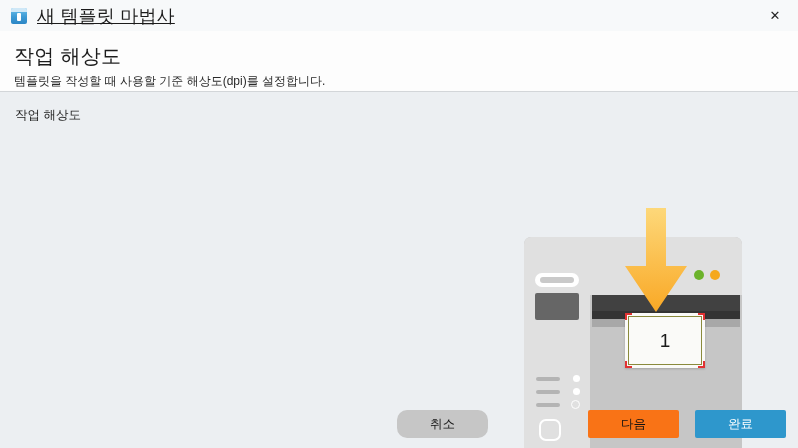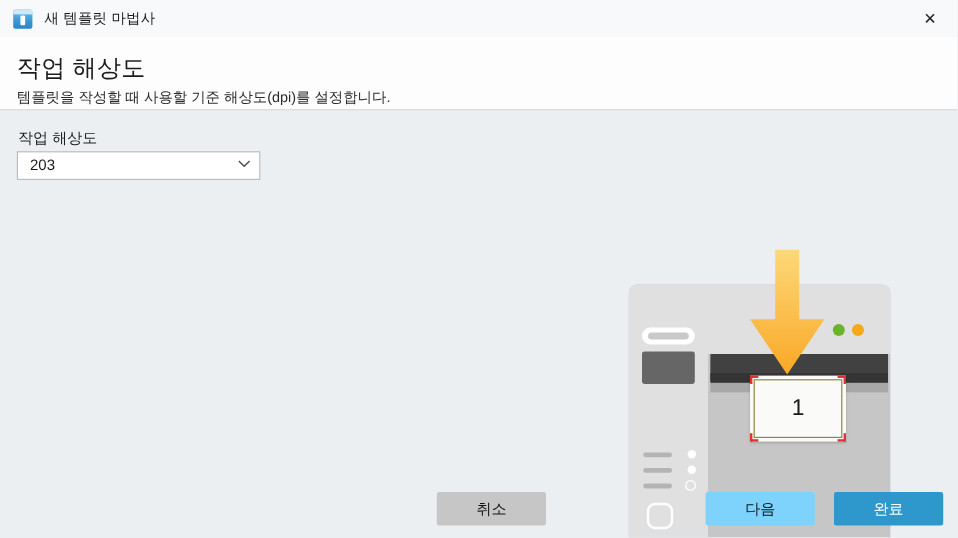--- a/index.html
+++ b/index.html
@@ -36,24 +36,25 @@
     left: 0; top: 0; width: 16px; height: 4px;
     background: #cfe8f7;
   }
   .app-icon::after {
     content: ""; position: absolute;
     left: 6px; top: 5px; width: 4px; height: 8px;
     background: #ffffff; border-radius: 1px;
   }
   .title-text {
     margin-left: 10px;
-    font-size: 12px;
+    font-size: 18px;
     color: #1b1b1b;
     letter-spacing: .2px;
     white-space: nowrap;
+    text-decoration: underline;
   }
   .close-btn {
     position: absolute; right: 0; top: 0;
     width: 46px; height: 31px;
     display: flex; align-items: center; justify-content: center;
     font-size: 13px; color: #262626;
     cursor: default;
   }
 
   
@@ -211,23 +212,23 @@
   .footer { position: absolute; left: 0; top: 400px; width: 798px; height: 48px; }
   .btn {
     position: absolute; top: 10px;
     height: 28px;
     display: flex; align-items: center; justify-content: center;
     font-size: 12.5px;
     border: none; border-radius: 2px;
     cursor: default;
     white-space: nowrap;
   }
-  .btn-cancel { left: 364px; width: 91px; background: #c6c6c6; color: #121212; }
+  .btn-cancel { left: 397px; width: 91px; background: #c6c6c6; color: #121212; border-radius: 10px; }
   .btn-prev   { left: 483px; width: 91px; background: #e2e4e6; color: #b0b4b8; }
-  .btn-next   { left: 588px; width: 91px; background: #7dd3fc; color: #121212; }
+  .btn-next   { left: 588px; width: 91px; background: #f97316; color: #121212; }
   .btn-finish { left: 695px; width: 91px; background: #2e97cc; color: #ffffff; }
 </style>
 </head>
 <body>
 
 <div class="window">
 
   <div class="titlebar">
     <div class="app-icon"></div>
     <div class="title-text">새 템플릿 마법사</div>
@@ -236,28 +237,20 @@
 
   <div class="header">
     <div class="header-title">작업 해상도</div>
     <div class="header-sub">템플릿을 작성할 때 사용할 기준 해상도(dpi)를 설정합니다.</div>
   </div>
 
   <div class="body">
 
     <div class="field-label">작업 해상도</div>
 
-    <div class="combo">
-      <span class="combo-value">203</span>
-      <span class="combo-arrow">
-        <svg width="11" height="8" viewBox="0 0 11 8">
-            <path d="M1 1.5 L5.5 6 L10 1.5" fill="none" stroke="#4a4a4a" stroke-width="1.1"></path>
-          </svg>
-      </span>
-    </div>
 
     <div class="printer">
       <div class="p-body"></div>
       <div class="p-left"></div>
       <div class="p-top-right"></div>
 
       <div class="p-pill">
         <div class="p-pill-inner"></div>
       </div>
       <div class="p-screen"></div>

